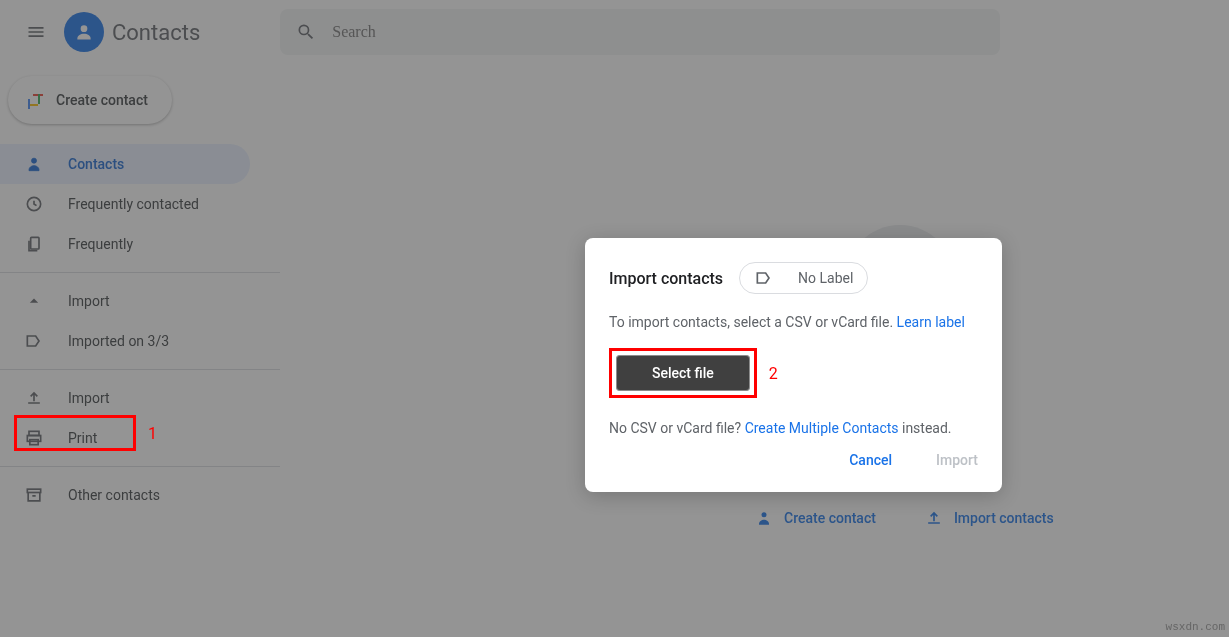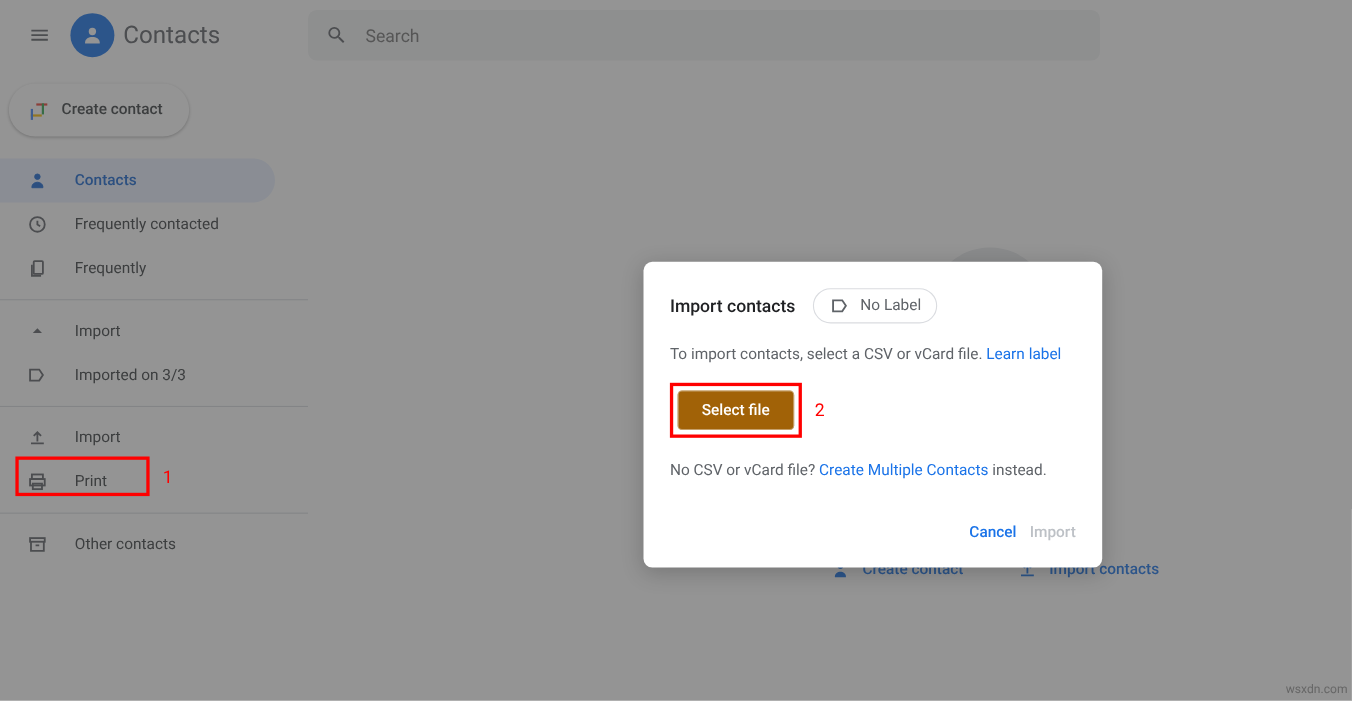--- a/index.html
+++ b/index.html
@@ -4,54 +4,54 @@
 <style>
 * { box-sizing: border-box; margin: 0; padding: 0; font-family: 'Segoe UI', Roboto, Arial, sans-serif; }
 body { width: 1229px; height: 637px; background: #fff; position: relative; overflow: hidden; }
 .overlay { position: absolute; inset: 0; background: rgba(60,60,60,0.55); z-index: 5; pointer-events: none; }
 .header { display: flex; align-items: center; height: 64px; padding: 0 12px; }
 .menu-icon { width: 48px; height: 48px; display: flex; align-items: center; justify-content: center; cursor: pointer; }
 .logo-area { display: flex; align-items: center; gap: 8px; margin-left: 4px; }
 .logo-circle { width: 40px; height: 40px; border-radius: 50%; background: #1a73e8; display: flex; align-items: center; justify-content: center; }
 .app-title { font-size: 22px; color: #5f6368; font-weight: 400; }
 .search-bar { flex: 1; max-width: 720px; margin-left: 80px; height: 46px; background: #f1f3f4; border-radius: 8px; display: flex; align-items: center; padding: 0 16px; gap: 16px; }
-.search-bar input { border: none; background: transparent; outline: none; font-size: 16px; flex: 1; color: #5f6368; }
+.search-bar input { border: none; background: transparent; outline: none; font-size: 16px; flex: 1; color: #5f6368; font-family: Liberation Serif, serif; }
 .sidebar { position: absolute; top: 64px; left: 0; width: 280px; }
 .create-btn { display: inline-flex; align-items: center; gap: 12px; margin: 12px 8px 20px 8px; height: 48px; padding: 0 24px 0 16px; border-radius: 24px; box-shadow: 0 1px 3px rgba(0,0,0,0.3); background: #fff; cursor: pointer; }
 .plus-icon { width: 20px; height: 20px; position: relative; }
 .plus-icon::before, .plus-icon::after { content: ''; position: absolute; }
 .plus-icon::before { width: 10px; height: 2px; background: #ea4335; top: 4px; left: 9px; }
 .plus-icon::after { width: 2px; height: 10px; background: #4285f4; top: 9px; left: 4px; }
 .plus-y { position: absolute; width: 10px; height: 2px; background: #fbbc04; top: 14px; left: 4px; }
 .plus-g { position: absolute; width: 2px; height: 10px; background: #34a853; top: 4px; left: 14px; }
 .create-text { font-size: 14px; font-weight: 500; color: #3c4043; }
 .nav-item { display: flex; align-items: center; gap: 24px; height: 40px; padding: 0 24px; cursor: pointer; font-size: 14px; color: #3c4043; border-radius: 0 20px 20px 0; margin-right: 30px; }
 .nav-item.active { background: #e8f0fe; color: #1967d2; font-weight: 500; }
 .nav-item.active svg { stroke: #1967d2; fill: #1967d2; }
 .nav-icon { width: 20px; height: 20px; display: flex; align-items: center; justify-content: center; }
 .divider { height: 1px; background: #dadce0; margin: 8px 0; }
 .dialog { position: absolute; left: 585px; top: 238px; width: 417px; background: #fff; border-radius: 8px; z-index: 10; padding: 24px; box-shadow: 0 4px 20px rgba(0,0,0,0.2); }
 .dialog-header { display: flex; align-items: center; gap: 16px; margin-bottom: 20px; }
 .dialog-title { font-size: 16px; font-weight: 500; color: #202124; }
-.label-chip { display: inline-flex; align-items: center; gap: 8px; height: 32px; padding: 0 14px; border-radius: 16px; border: 1px solid #dadce0; color: #5f6368; font-size: 14px; cursor: pointer; }
+.label-chip { display: inline-flex; align-items: center; gap: 24px; height: 32px; padding: 0 14px; border-radius: 16px; border: 1px solid #dadce0; color: #5f6368; font-size: 14px; cursor: pointer; }
 .dialog-text { font-size: 14px; color: #5f6368; margin-bottom: 18px; }
 .dialog-link { color: #1a73e8; cursor: pointer; }
 .select-file-wrap { display: inline-block; border: 3px solid #ff0000; padding: 4px; margin-bottom: 18px; }
-.select-file-btn { background: #a16207; color: #fff; border: none; padding: 10px 22px; border-radius: 4px; font-size: 14px; font-weight: 500; cursor: pointer; box-shadow: inset 0 0 0 1px rgba(255,255,255,0.4); }
+.select-file-btn { background: #404040; color: #fff; border: none; padding: 10px 36px; border-radius: 4px; font-size: 14px; font-weight: 500; cursor: pointer; box-shadow: inset 0 0 0 1px rgba(255,255,255,0.4); }
 .annot-2 { color: #ff0000; font-size: 16px; vertical-align: middle; margin-left: 8px; }
-.dialog-footer { display: flex; justify-content: flex-end; gap: 12px; margin-top: 40px; align-items: flex-end; }
+.dialog-footer { display: flex; justify-content: flex-end; gap: 44px; margin-top: 16px; align-items: flex-end; }
 .btn-txt { font-size: 14px; font-weight: 500; cursor: pointer; }
 .btn-cancel { color: #1a73e8; }
 .btn-import { color: #bdc1c6; }
 .empty-circle { position: absolute; left: 845px; top: 225px; width: 110px; height: 110px; background: #e8eaed; border-radius: 50%; }
 .main-actions { position: absolute; left: 754px; top: 508px; display: flex; gap: 48px; }
 .action-link { display: flex; align-items: center; gap: 10px; color: #1a73e8; font-size: 14px; font-weight: 500; cursor: pointer; }
 .annot-box-1 { position: absolute; left: 14px; top: 415px; width: 122px; height: 36px; border: 3px solid #ff0000; z-index: 6; }
 .annot-1 { position: absolute; left: 148px; top: 424px; color: #ff0000; font-size: 16px; z-index: 6; }
-.watermark { position: absolute; right: 4px; bottom: 4px; font-size: 11px; color: #666; z-index: 20; }
+.watermark { position: absolute; right: 4px; bottom: 4px; font-size: 11px; color: #666; z-index: 20; font-family: Liberation Mono, monospace; }
 svg { width: 20px; height: 20px; }
 </style>
 </head>
 <body>
 
 <div class="header">
   <div class="menu-icon">
     <svg viewBox="0 0 24 24" fill="#5f6368">
         <path d="M3 6h18v2H3zM3 11h18v2H3zM3 16h18v2H3z"></path>
       </svg>

